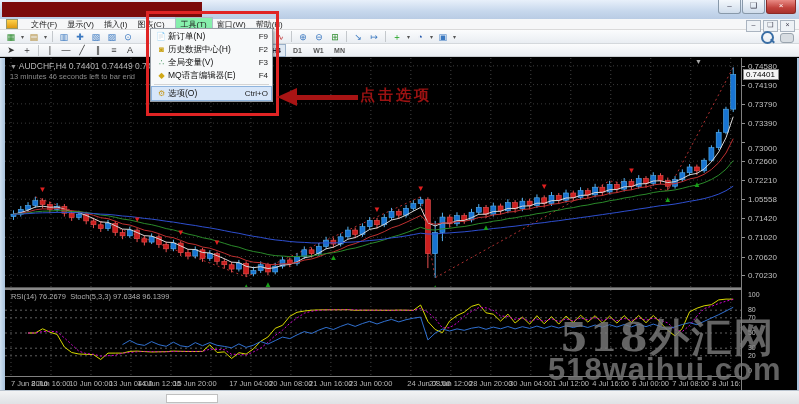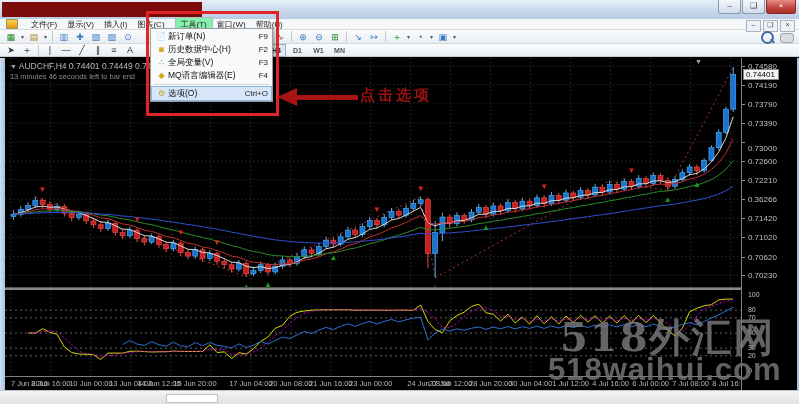--- a/index.html
+++ b/index.html
@@ -452,20 +452,23 @@
           <text x="262.95" y="229.11015118790476" fill="#18a018" font-size="8" text-anchor="middle">▲</text>
           <text x="328.38" y="201.6565874730023" fill="#18a018" font-size="8" text-anchor="middle">▲</text>
           <text x="430.15999999999997" y="232.48164146868243" fill="#18a018" font-size="8" text-anchor="middle">▲</text>
           <text x="481.04999999999995" y="171.79481641468652" fill="#18a018" font-size="8" text-anchor="middle">▲</text>
           <text x="662.8" y="144.34125269978406" fill="#18a018" font-size="8" text-anchor="middle">▲</text>
           <text x="691.88" y="128.92872570194396" fill="#18a018" font-size="8" text-anchor="middle">▲</text>
         </svg>
     </div>
     <div class="hsep"></div>
     <div class="indplot">
+      <div class="ilabel" style="top:2px">
+        <span>RSI(14) 76.2679</span>&nbsp;&nbsp;<span>Stoch(5,3,3) 97.6348 96.1399</span>
+      </div>
       <svg id="indsvg" width="736" height="86">
           <line x1="6" y1="0" x2="6" y2="86" stroke="#444" stroke-dasharray="1,3"></line>
           <line x1="45.985" y1="0" x2="45.985" y2="86" stroke="#444" stroke-dasharray="1,3"></line>
           <line x1="85.97" y1="0" x2="85.97" y2="86" stroke="#444" stroke-dasharray="1,3"></line>
           <line x1="125.955" y1="0" x2="125.955" y2="86" stroke="#444" stroke-dasharray="1,3"></line>
           <line x1="165.94" y1="0" x2="165.94" y2="86" stroke="#444" stroke-dasharray="1,3"></line>
           <line x1="205.92499999999998" y1="0" x2="205.92499999999998" y2="86" stroke="#444" stroke-dasharray="1,3"></line>
           <line x1="245.91" y1="0" x2="245.91" y2="86" stroke="#444" stroke-dasharray="1,3"></line>
           <line x1="285.895" y1="0" x2="285.895" y2="86" stroke="#444" stroke-dasharray="1,3"></line>
           <line x1="325.88" y1="0" x2="325.88" y2="86" stroke="#444" stroke-dasharray="1,3"></line>
@@ -519,21 +522,21 @@
       <div class="plabel" style="top: 41.8661px;">0.73790</div>
       <div class="ptick" style="top: 45.8661px;"></div>
       <div class="plabel" style="top: 61.1317px;">0.73390</div>
       <div class="ptick" style="top: 65.1317px;"></div>
       <div class="plabel" style="top: 79.9158px; margin-top: 6px;">0.73000</div>
       <div class="ptick" style="top: 83.9158px;"></div>
       <div class="plabel" style="top: 99.1814px;">0.72600</div>
       <div class="ptick" style="top: 103.181px;"></div>
       <div class="plabel" style="top: 117.965px;">0.72210</div>
       <div class="ptick" style="top: 121.965px;"></div>
-      <div class="plabel" style="top: 137.231px;">0.36266</div>
+      <div class="plabel" style="top: 137.231px;">1.05558</div>
       <div class="ptick" style="top: 141.231px;"></div>
       <div class="plabel" style="top: 156.015px; text-align: center;">0.71420</div>
       <div class="ptick" style="top: 160.015px;"></div>
       <div class="plabel" style="top: 175.281px;">0.71020</div>
       <div class="ptick" style="top: 179.281px;"></div>
       <div class="plabel" style="top: 194.546px;">0.70620</div>
       <div class="ptick" style="top: 198.546px;"></div>
       <div class="plabel" style="top: 213.33px;">0.70230</div>
       <div class="ptick" style="top: 217.33px;"></div>
       <div class="cprice" style="top: 11.4378px;">0.74401</div>

